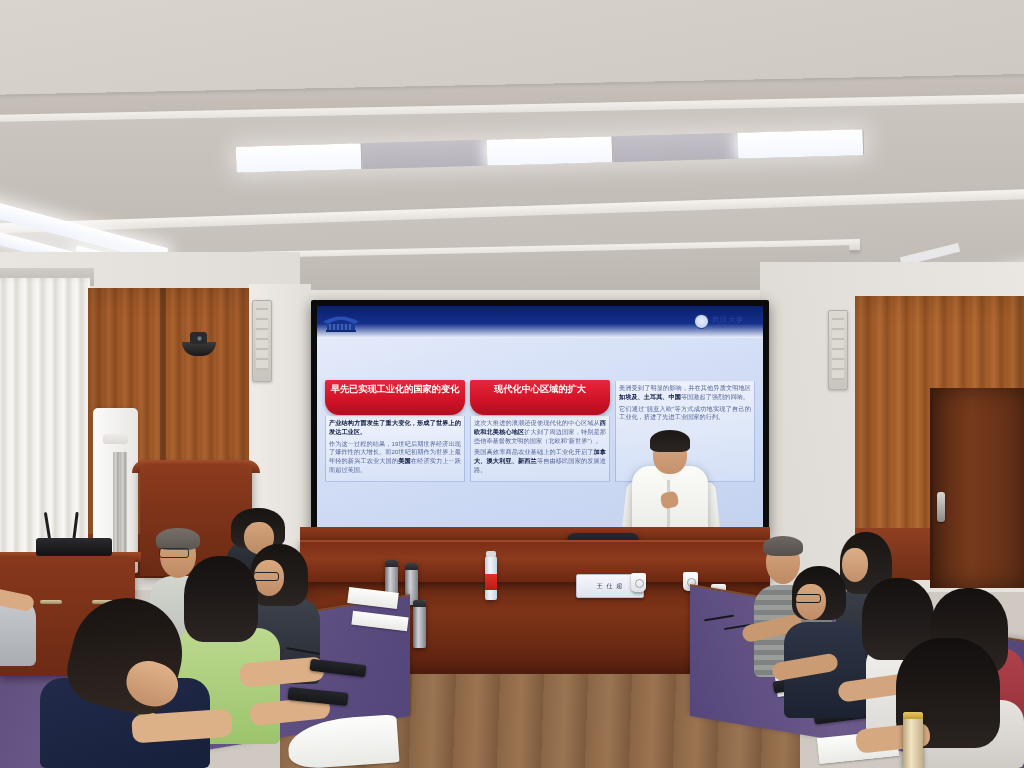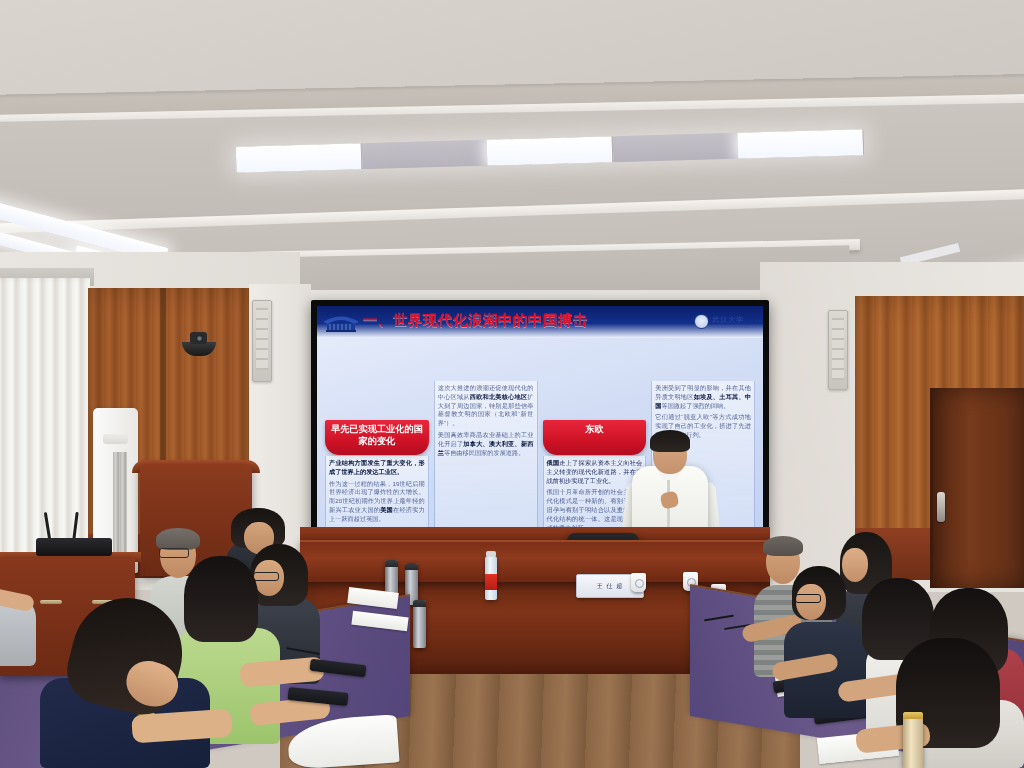--- a/index.html
+++ b/index.html
@@ -141,21 +141,21 @@
   .slide-para{position:absolute;left:18px;top:38px;width:412px;font-size:8.6px;
     line-height:1.55;color:#1a2a52;text-align:justify;}
   .slide-para b{color:#101f44;}
   .slide-para u{text-decoration:underline;}
 
   .boxrow{position:absolute;left:8px;top:74px;width:430px;display:flex;gap:5px;}
   .bcol{flex:1;display:flex;flex-direction:column;}
   .bhead{background:linear-gradient(180deg,#e8263b 0%,#cf1226 60%,#b40d20 100%);
     color:#fff;font-weight:bold;font-size:9.2px;line-height:1.28;text-align:center;
     padding:4px 2px 7px;border-radius:2px 2px 14px 14px;
-    box-shadow:0 2px 4px rgba(0,0,0,.25);min-height:24px;margin-top:40px;}
+    box-shadow:0 2px 4px rgba(0,0,0,.25);min-height:24px;}
   .bbody{background:linear-gradient(180deg,rgba(255,255,255,.55),rgba(226,235,252,.45));
     border:1px solid rgba(120,150,210,.5);border-top:none;margin-top:1px;
     padding:3px 3px;font-size:6.2px;line-height:1.42;color:#16255a;text-align:justify;
     flex:1;overflow:hidden;}
   .bbody p{margin:0 0 3px;}
   .bbody .dim{color:#4e5e92;}
   .bbody b{color:#0d1a42;}
 
   
   .head-table{position:absolute;left:300px;top:540px;width:470px;height:40px;
@@ -351,50 +351,43 @@
         <path d="M9 14 V20"></path>
           <path d="M13 14 V20"></path>
           <path d="M17 14 V20"></path>
         <path d="M21 14 V20"></path>
           <path d="M25 14 V20"></path>
           <path d="M29 14 V20"></path>
       </g>
       <path d="M5 20 L35 20 L35 22 L5 22 Z" fill="#0f2a72"></path>
     </svg>
 
-    <div class="slide-title">一、世界现代化浪潮中的中国搏击</div>
 
     <div class="uni-logo">
       <div class="uni-mark"></div>
       <div>
         <div class="uni-name">武汉大学</div>
         <div class="uni-sub">WUHAN UNIVERSITY</div>
       </div>
     </div>
 
 
     <div class="boxrow">
       <div class="bcol">
         <div class="bhead">早先已实现工业化的国家的变化</div>
         <div class="bbody">
             <p><b>产业结构方面发生了重大变化，形成了世界上的发达工业区。</b></p>
             <p><span class="dim">作为这一过程的结果，19世纪后期世界经济出现了爆炸性的大增长。而20世纪初期作为世界上最年轻的新兴工农业大国的<b>美国</b>在经济实力上一跃而超过英国。</span></p>
           </div>
       </div>
       <div class="bcol">
+        <div class="bhead">现代化中心区域的扩大</div>
         <div class="bbody">
             <p><span class="dim">这次大推进的浪潮还促使现代化的中心区域从<b>西欧和北美核心地区</b>扩大到了周边国家，特别是那些信奉基督教文明的国家（北欧和“新世界”）。</span></p>
             <p><span class="dim">美国高效率商品农业基础上的工业化开启了<b>加拿大、澳大利亚、新西兰</b>等自由移民国家的发展道路。</span></p>
-          </div>
-      </div>
-      <div class="bcol">
-        <div class="bhead">东欧</div>
-        <div class="bbody">
-            <p><b>俄国</b>走上了探索从资本主义向社会主义转变的现代化新道路，并在二战前初步实现了工业化。</p>
-            <p><span class="dim">俄国十月革命所开创的社会主义现代化模式是一种新的、有别于计划旧孕与有别于明结合以及重较型现代化结构的统一体。这是现代化模式的重大创新。</span></p>
           </div>
       </div>
       <div class="bcol">
         <div class="bbody">
             <p><span class="dim">美洲受到了明显的影响，并在其他异质文明地区<b>如埃及、土耳其、中国</b>等国激起了强烈的回响。</span></p>
             <p><span class="dim">它们通过“脱亚入欧”等方式成功地实现了自己的工业化，挤进了先进工业国家的行列。</span></p>
           </div>
       </div>
     </div>
   </div>

